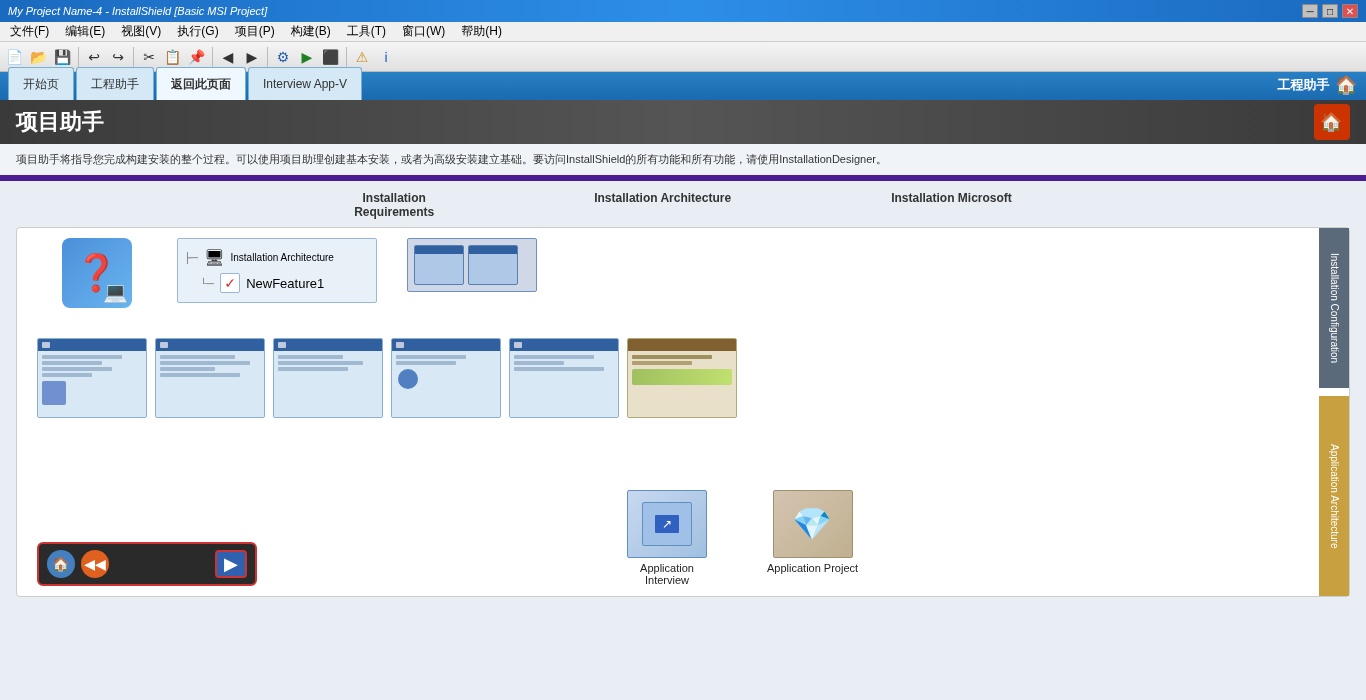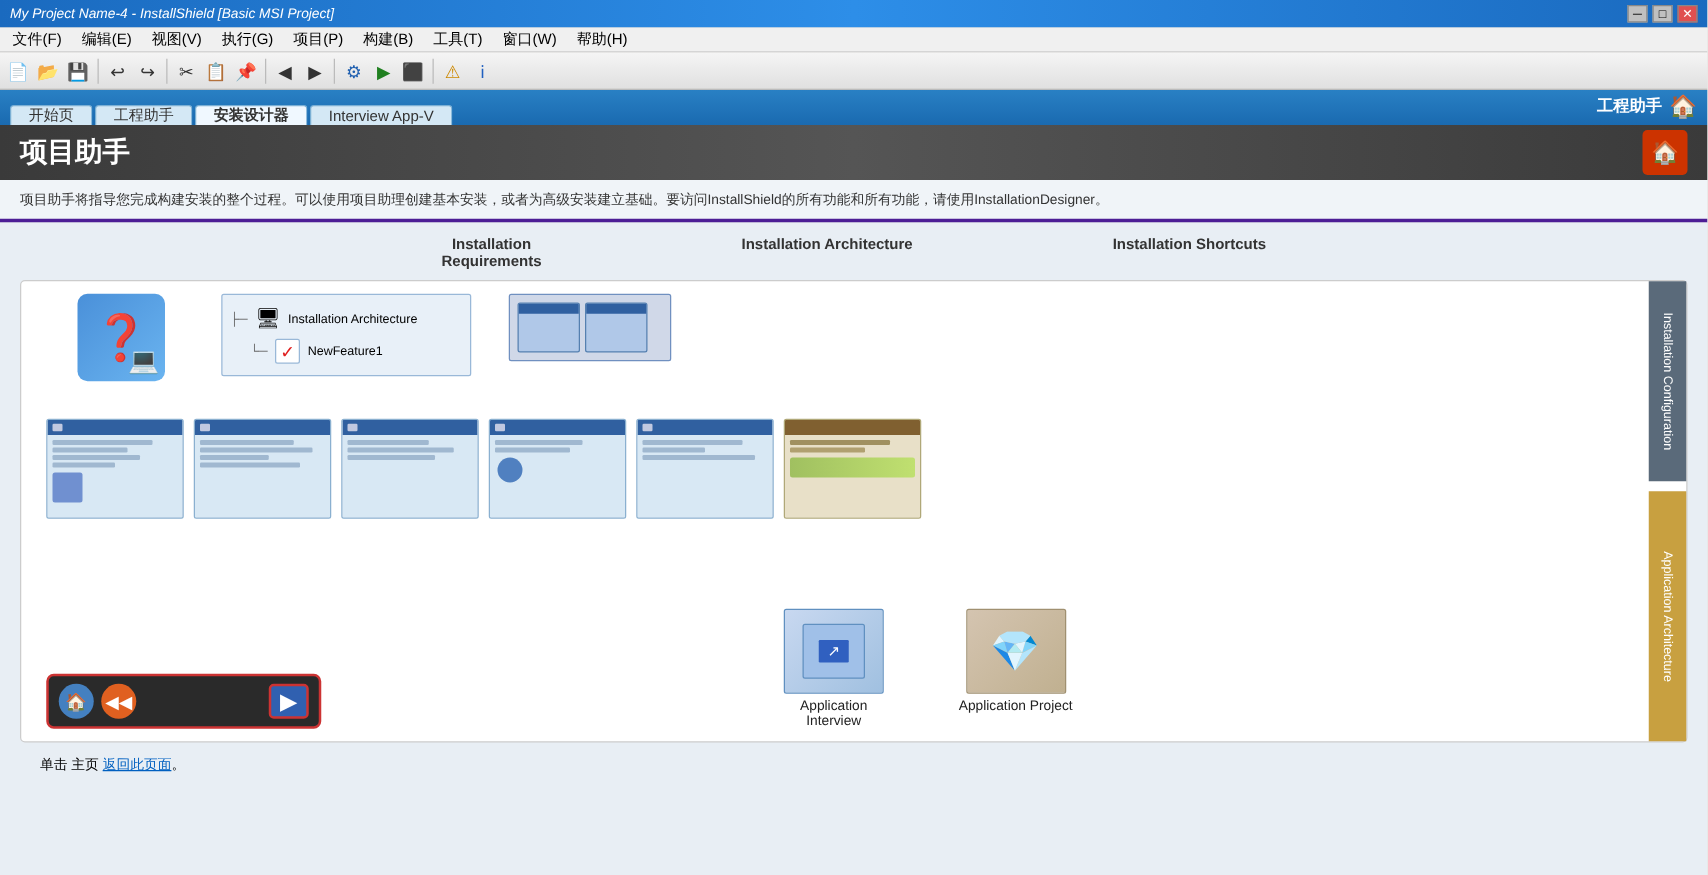--- a/index.html
+++ b/index.html
@@ -67,21 +67,21 @@
 
     
     .tabbar {
       background: linear-gradient(to bottom, #2980c4, #1a6ab0);
       height: 28px;
       display: flex;
       align-items: flex-end;
       padding: 0 0 0 8px;
     }
     .tab {
-      height: 16px;
+      height: 33px;
       padding: 0 14px;
       background: #d4e8f5;
       border: 1px solid #7aafd4;
       border-bottom: none;
       border-radius: 3px 3px 0 0;
       display: flex;
       align-items: center;
       cursor: pointer;
       font-size: 12px;
       color: #333;
@@ -119,21 +119,21 @@
       font-size: 18px;
       cursor: pointer;
     }
 
     
     .description {
       background: #f0f4f8;
       padding: 8px 16px;
       font-size: 11px;
       color: #333;
-      border-bottom: 3px solid #4c1d95;
+      border-bottom: 6px solid #4c1d95;
     }
 
     
     .main-content {
       background: #e8eef4;
       flex: 1;
       padding: 10px 16px;
       overflow: hidden;
     }
 
@@ -429,21 +429,21 @@
   <div class="toolbar-btn" style="color:#208020;">▶</div>
   <div class="toolbar-btn" style="color:#c03030;">⬛</div>
   <div class="toolbar-sep"></div>
   <div class="toolbar-btn" style="color:#cc8800;">⚠</div>
   <div class="toolbar-btn" style="color:#2060c0;">ℹ</div>
 </div>
 
 <div class="tabbar">
   <div class="tab">开始页</div>
   <div class="tab">工程助手</div>
-  <div class="tab active">安装设计器</div>
+  <div class="tab active">返回此页面</div>
   <div class="tab">Interview App-V</div>
   <div style="flex:1"></div>
   <div class="tab-right-label">
     <span>工程助手</span>
     <span style="font-size:18px;">🏠</span>
   </div>
 </div>
 
 <div class="page-header">
   <div class="page-header-title">项目助手</div>
@@ -453,21 +453,21 @@
 <div class="description">
   <span>项目助手将指导您完成构建安装的整个过程。可以使用项目助理创建基本安装，或者为高级安装建立基础。要访问InstallShield的所有功能和所有功能，请使用InstallationDesigner。</span>
 </div>
 
 <div class="main-wrapper">
   <div class="main-content">
 
     <div class="steps-header">
       <div class="step-label">Installation<br>Requirements</div>
       <div class="step-label">Installation Architecture</div>
-      <div class="step-label">Installation Shortcuts</div>
+      <div class="step-label">Installation Microsoft</div>
     </div>
 
     <div class="diagram-area">
 
       <div class="req-section">
         <div class="req-icon">
           <span style="font-size:36px;">❓</span>
           <span style="position:absolute;bottom:4px;right:4px;font-size:20px;">💻</span>
         </div>
       </div>
@@ -477,21 +477,21 @@
           <div class="arch-item">
             <span style="font-size:10px; color:#666;">├─</span>
             <span class="arch-icon">🖥</span>
             <span style="font-size:10px;">Installation Architecture</span>
           </div>
           <div class="arch-item" style="padding-left:16px;">
             <span style="font-size:10px; color:#666;">└─</span>
             <div class="feature-icon">
               <span style="color:#e02020;font-size:14px;">✓</span>
             </div>
-            <span style="font-size:10px;">NewFeature1</span>
+            <span style="font-size:13px;">NewFeature1</span>
           </div>
         </div>
       </div>
 
       <div class="interview-section">
         <div class="interview-box">
           <div class="mini-window">
             <div class="mini-window-bar"></div>
           </div>
           <div class="mini-window">
@@ -597,17 +597,16 @@
           <div class="nav-circle">🏠</div>
           <div class="nav-circle nav-circle-orange">◀◀</div>
           <div style="flex:1"></div>
           <div class="nav-arrow">▶</div>
         </div>
       </div>
 
     </div>
 
     <div class="footer-links" style="margin-top:6px;">
-      <div>单击 主页 <span class="footer-link">返回此页面</span>。</div>
     </div>
 
   </div>
 </div>
 
 </body></html>

